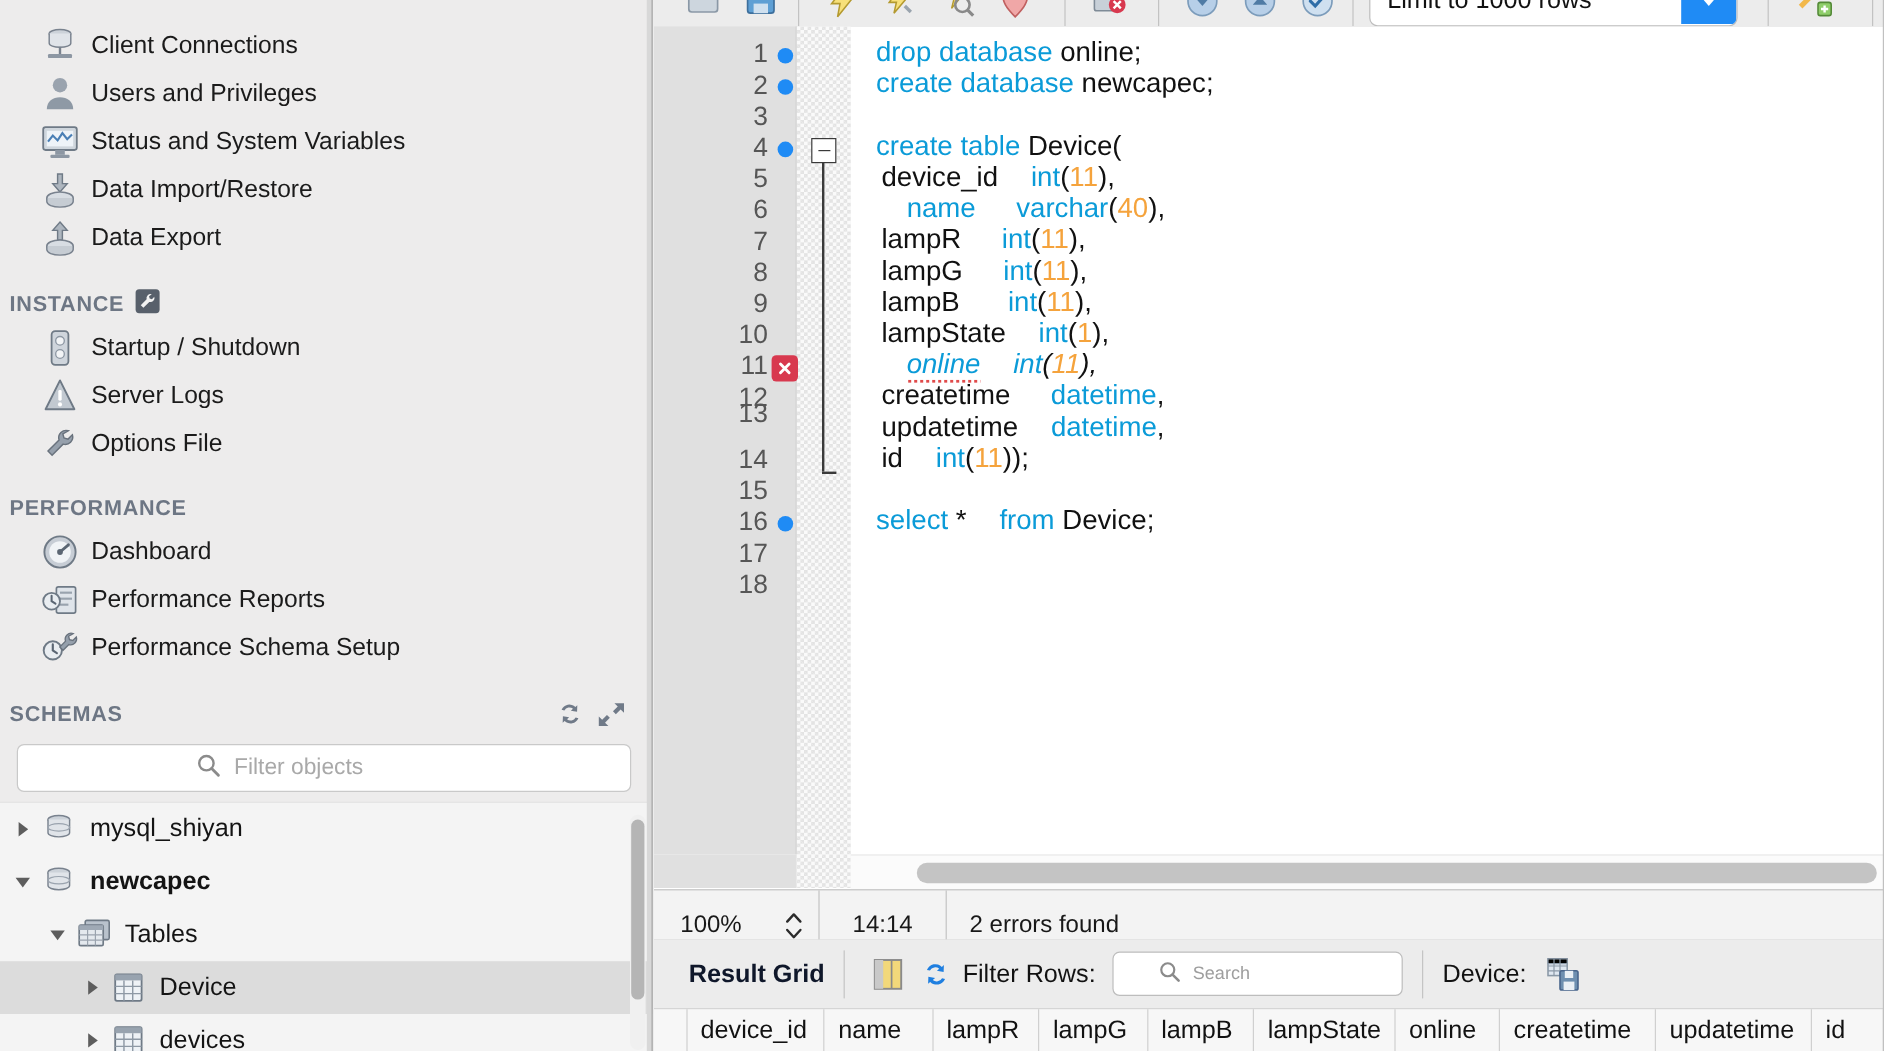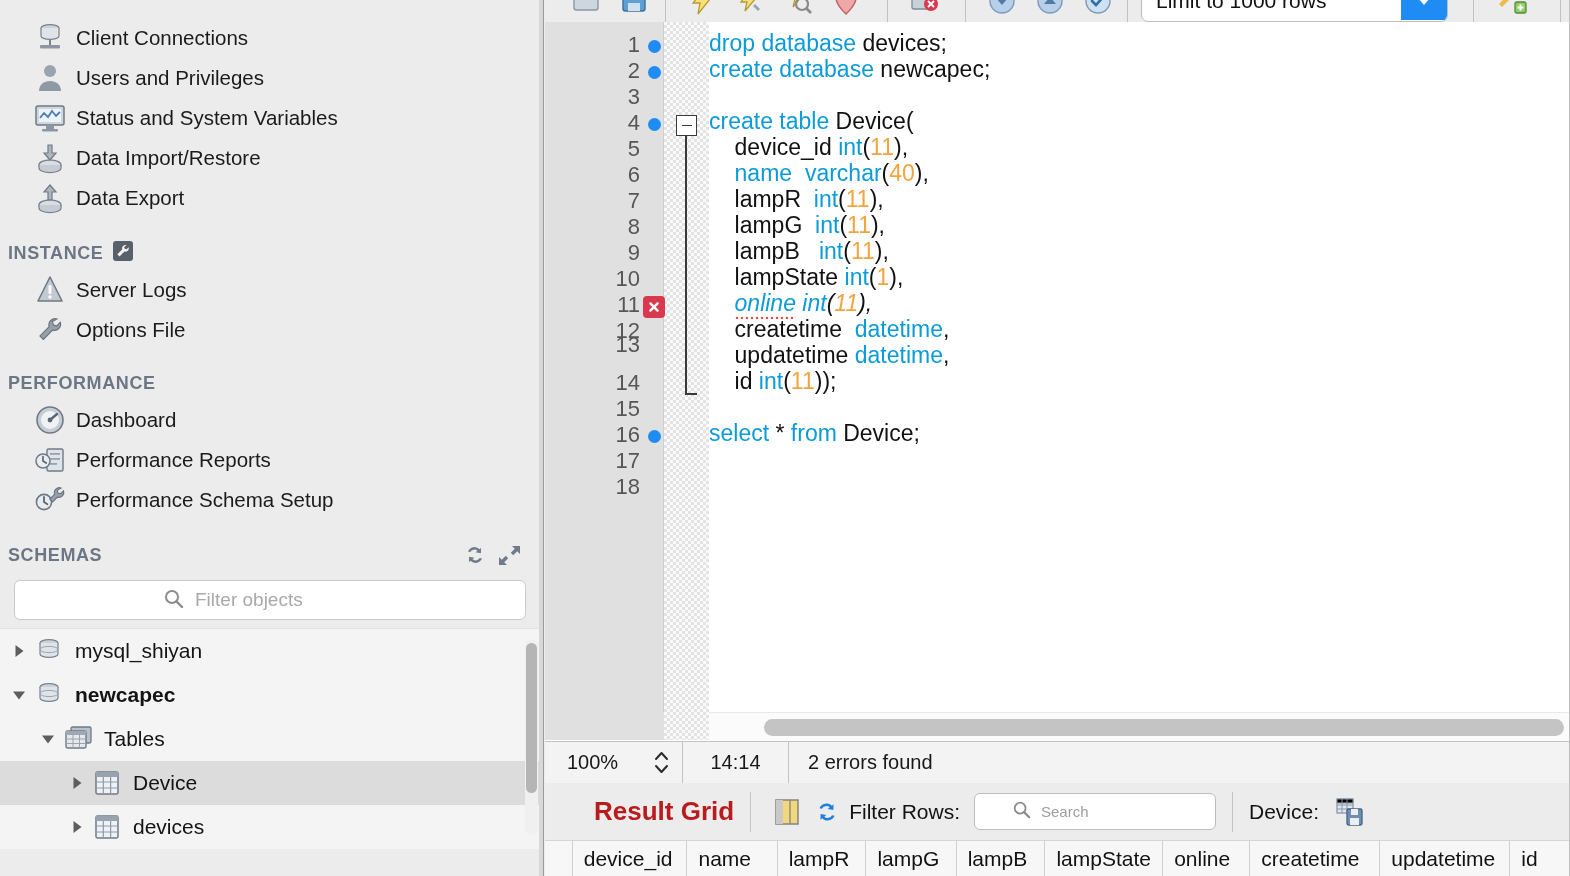--- a/index.html
+++ b/index.html
@@ -117,21 +117,21 @@
   .err-marker{
     position:absolute;left:98px;width:22px;height:22px;border-radius:4px;background:#d8394f;
     display:flex;align-items:center;justify-content:center;
   }
   .err-marker svg{display:block;}
 
   .codeline{
     position:absolute;left:0;white-space:pre;font-size:23px;color:#111;
     font-family:"Liberation Sans", sans-serif;
   }
-  .kw{color:#0b9bd8;}
+  .kw{color:#0b9bd8;margin-left:21px;}
   .num{color:#f5a33c;}
   .pl{color:#111;}
   .sq{
     border-bottom:3px solid transparent;
     background-image:radial-gradient(circle at 2px 3px, #e04a4a 1.4px, transparent 1.6px);
     background-size:5px 4px;background-repeat:repeat-x;background-position:0 100%;
     padding-bottom:3px;
   }
   .fold-box{
     position:absolute;width:19px;height:19px;background:#fff;border:1.6px solid #3a3a3a;
@@ -152,34 +152,34 @@
     background-image:
       linear-gradient(45deg,#e3e3e3 25%,transparent 25%,transparent 75%,#e3e3e3 75%),
       linear-gradient(45deg,#e3e3e3 25%,transparent 25%,transparent 75%,#e3e3e3 75%);
     background-size:6px 6px;background-position:0 0,3px 3px;background-color:#fafafa;
   }
   .hscroll-left{position:absolute;left:0;top:712px;width:119px;height:28px;background:#e0e0e0;}
 
   
   .statusbar{
     position:absolute;left:0;top:741px;width:1025px;height:41px;background:#f3f3f3;
-    border-top:1px solid #c3c3c3;border-bottom:1px solid #c3c3c3;display:flex;align-items:center;
+    border-top:1px solid #c3c3c3;border-bottom:1px solid #c3c3c3;display:flex;align-items:flex-end;
   }
   .st-zoom{width:95px;display:flex;align-items:center;justify-content:center;font-size:20px;color:#181818;}
   .st-stepper{width:42px;display:flex;flex-direction:column;align-items:center;justify-content:center;gap:1px;cursor:pointer;}
   .st-div{width:1px;height:41px;background:#c3c3c3;}
   .st-time{width:105px;text-align:center;font-size:20px;color:#181818;}
   .st-msg{padding-left:19px;font-size:20px;color:#181818;}
 
   
   .result-tb{
     position:absolute;left:0;top:783px;width:1025px;height:57px;background:#ececec;
     display:flex;align-items:center;border-bottom:1px solid #c9c9c9;
   }
-  .rt-title{padding-left:29px;font-size:26px;font-weight:bold;color:#b91c1c;margin-left:20px;}
+  .rt-title{padding-left:29px;font-size:21px;font-weight:bold;color:#0f172a;}
   .rt-sep{width:1px;height:40px;background:#c4c4c4;margin:0 16px;}
   .rt-icon{width:40px;display:flex;align-items:center;justify-content:center;cursor:pointer;}
   .rt-label{font-size:21px;color:#121212;margin-left:2px;}
   .rt-search{
     margin-left:14px;width:240px;height:35px;background:#fff;border:1px solid #bdbdbd;border-radius:6px;
     display:flex;align-items:center;justify-content:center;gap:8px;
   }
   .rt-search input{
     border:0;outline:0;background:transparent;font-size:15px;color:#3b82f6;width:135px;
     font-family:"Liberation Sans", sans-serif;
@@ -276,20 +276,30 @@
         <span>
           <svg width="22" height="22" viewBox="0 0 22 22">
             <rect x="1" y="1" width="20" height="20" rx="3" fill="#58606b"></rect>
             <path d="M14.5 5.2a3.4 3.4 0 0 0-4.3 4.2L5.3 14.3l2.2 2.2 4.9-4.9a3.4 3.4 0 0 0 4.2-4.3l-2 2-1.9-.5-.5-1.9z" fill="#f2f2f2"></path>
           </svg>
         </span>
       </div>
       <div id="instance-items">
           <div class="nav-item">
             <span class="ico">
+              <svg width="26" height="34" viewBox="0 0 26 34">
+                <rect x="6" y="3" width="14" height="28" rx="3" fill="#cfd5dc" stroke="#6f7a86" stroke-width="1.5"></rect>
+                <circle cx="13" cy="11" r="3.6" fill="#f2f4f6" stroke="#8d97a3" stroke-width="1.1"></circle>
+                <circle cx="13" cy="22" r="3.6" fill="#f2f4f6" stroke="#8d97a3" stroke-width="1.1"></circle>
+              </svg>
+            </span>
+            <span class="lbl">Startup / Shutdown</span>
+          </div>
+          <div class="nav-item">
+            <span class="ico">
               <svg width="30" height="34" viewBox="0 0 30 34">
                 <path d="M15 4l12 24H3z" fill="#c2c9d1" stroke="#6f7a86" stroke-width="1.6" stroke-linejoin="round"></path>
                 <rect x="13.6" y="12" width="2.8" height="9" rx="1.2" fill="#fff"></rect>
                 <circle cx="15" cy="24" r="1.7" fill="#fff"></circle>
               </svg>
             </span>
             <span class="lbl">Server Logs</span>
           </div>
           <div class="nav-item">
             <span class="ico">
@@ -558,21 +568,21 @@
             </svg>
         </span>
       </div>
       <div class="tb-sep" style="left:1015px;"></div>
     </div>
 
     <div class="editor">
       <div class="gutter"></div>
       <div class="fold-col"></div>
       <div class="code-area" id="code-area">
-          <div class="codeline" style="top: 8px;"><span class="kw">drop database </span><span class="pl">devices;</span></div>
+          <div class="codeline" style="top: 8px;"><span class="kw">drop database </span><span class="pl">online;</span></div>
           <div class="codeline" style="top: 34px;"><span class="kw">create database </span><span class="pl">newcapec;</span></div>
           <div class="codeline" style="top: 86px;"><span class="kw">create table </span><span class="pl">Device(</span></div>
           <div class="codeline" style="top: 112px;"><span class="pl">    device_id </span><span class="kw">int</span><span class="pl">(</span><span class="num">11</span><span class="pl">),</span></div>
           <div class="codeline" style="top: 138px;"><span class="pl">    </span><span class="kw">name</span><span class="pl">  </span><span class="kw">varchar</span><span class="pl">(</span><span class="num">40</span><span class="pl">),</span></div>
           <div class="codeline" style="top: 164px;"><span class="pl">    lampR  </span><span class="kw">int</span><span class="pl">(</span><span class="num">11</span><span class="pl">),</span></div>
           <div class="codeline" style="top: 190px;"><span class="pl">    lampG  </span><span class="kw">int</span><span class="pl">(</span><span class="num">11</span><span class="pl">),</span></div>
           <div class="codeline" style="top: 216px;"><span class="pl">    lampB   </span><span class="kw">int</span><span class="pl">(</span><span class="num">11</span><span class="pl">),</span></div>
           <div class="codeline" style="top: 242px;"><span class="pl">    lampState </span><span class="kw">int</span><span class="pl">(</span><span class="num">1</span><span class="pl">),</span></div>
           <div class="codeline" style="top: 268px; font-style: italic;"><span class="pl">    </span><span class="kw sq">online</span><span class="pl"> </span><span class="kw">int</span><span class="pl">(</span><span class="num">11</span><span class="pl">),</span></div>
           <div class="codeline" style="top: 294px;"><span class="pl">    createtime  </span><span class="kw">datetime</span><span class="pl">,</span></div>

